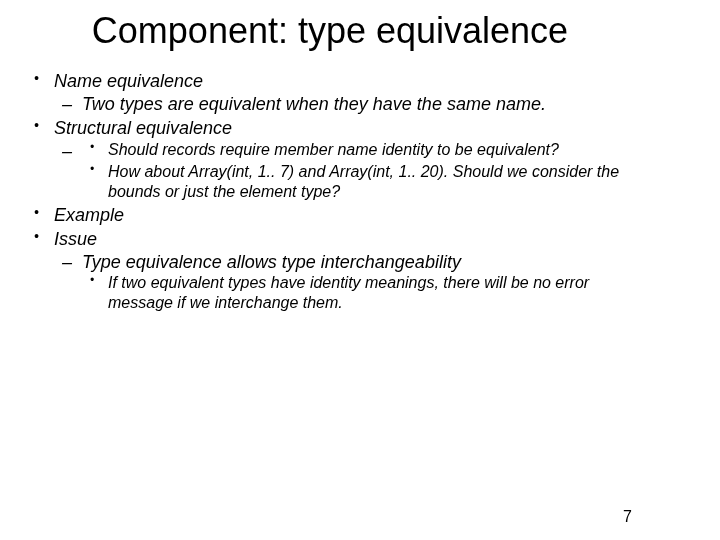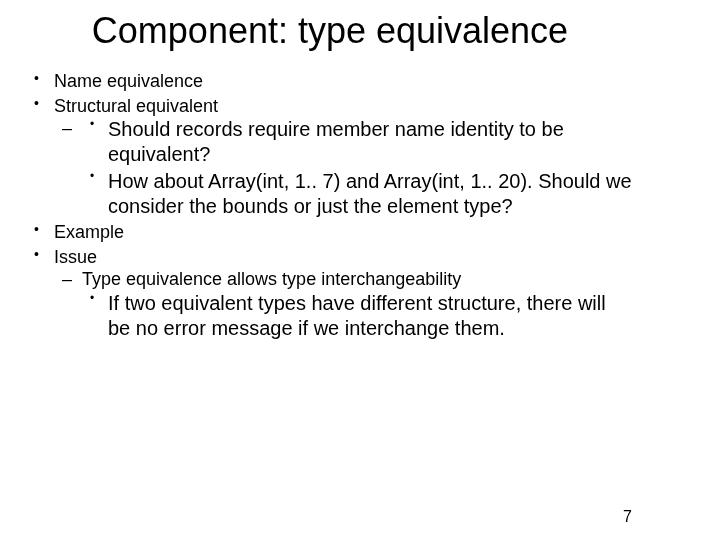--- a/index.html
+++ b/index.html
@@ -1,60 +1,61 @@
 <!DOCTYPE html>
 <html><head>
 <meta charset="utf-8">
 <style>
   * { margin: 0; padding: 0; box-sizing: border-box; }
   html, body { width: 720px; height: 540px; background: #fff; font-family: "Comic Sans MS", "Comic Sans", cursive, sans-serif; color: #000; }
   .slide { width: 660px; height: 540px; position: relative; padding: 8px 28px 11px 28px; }
   .title { font-size: 36px; text-align: center; margin-top: 2px; margin-bottom: 18px; font-weight: 400; }
-  ul { list-style: none; }
+  ul { list-style: none; font-style: italic; }
   .lvl1 > li { font-size: 18px; line-height: 1.25; margin-bottom: 2px; padding-left: 26px; position: relative; }
   .lvl1 > li::before { content: "•"; position: absolute; left: 6px; top: 0; font-size: 14px; }
   .lvl2 > li { font-size: 18px; line-height: 1.25; margin-bottom: 2px; padding-left: 28px; position: relative; }
   .lvl2 > li::before { content: "–"; position: absolute; left: 8px; top: 0; }
-  .lvl3 > li { font-size: 20px; line-height: 1.25; margin-bottom: 2px; padding-left: 26px; position: relative; }
+  .lvl3 > li { font-size: 16px; line-height: 1.25; margin-bottom: 2px; padding-left: 26px; position: relative; }
   .lvl3 > li::before { content: "•"; position: absolute; left: 8px; top: 0; font-size: 12px; }
   .pagenum { position: absolute; right: 28px; bottom: 14px; font-size: 16px; }
 </style>
 </head>
 <body>
 <div class="slide">
 
   <h1 class="title">Component: type equivalence</h1>
 
   <ul class="lvl1">
     <li>
       <span>Name equivalence</span>
       <ul class="lvl2">
+        <li><span>Two types are equivalent when they have the same name.</span></li>
       </ul>
     </li>
     <li>
-      <span>Structural equivalent</span>
+      <span>Structural equivalence</span>
       <ul class="lvl2">
         <li>
           <ul class="lvl3">
             <li><span>Should records require member name identity to be equivalent?</span></li>
             <li><span>How about Array(int, 1.. 7) and Array(int, 1.. 20). Should we consider the bounds or just the element type?</span></li>
           </ul>
         </li>
       </ul>
     </li>
     <li>
       <span>Example</span>
     </li>
     <li>
       <span>Issue</span>
       <ul class="lvl2">
         <li>
           <span>Type equivalence allows type interchangeability</span>
           <ul class="lvl3">
-            <li><span>If two equivalent types have different structure, there will be no error message if we interchange them.</span></li>
+            <li><span>If two equivalent types have identity meanings, there will be no error message if we interchange them.</span></li>
           </ul>
         </li>
       </ul>
     </li>
   </ul>
 
   <div class="pagenum">7</div>
 </div>
 
 </body></html>

